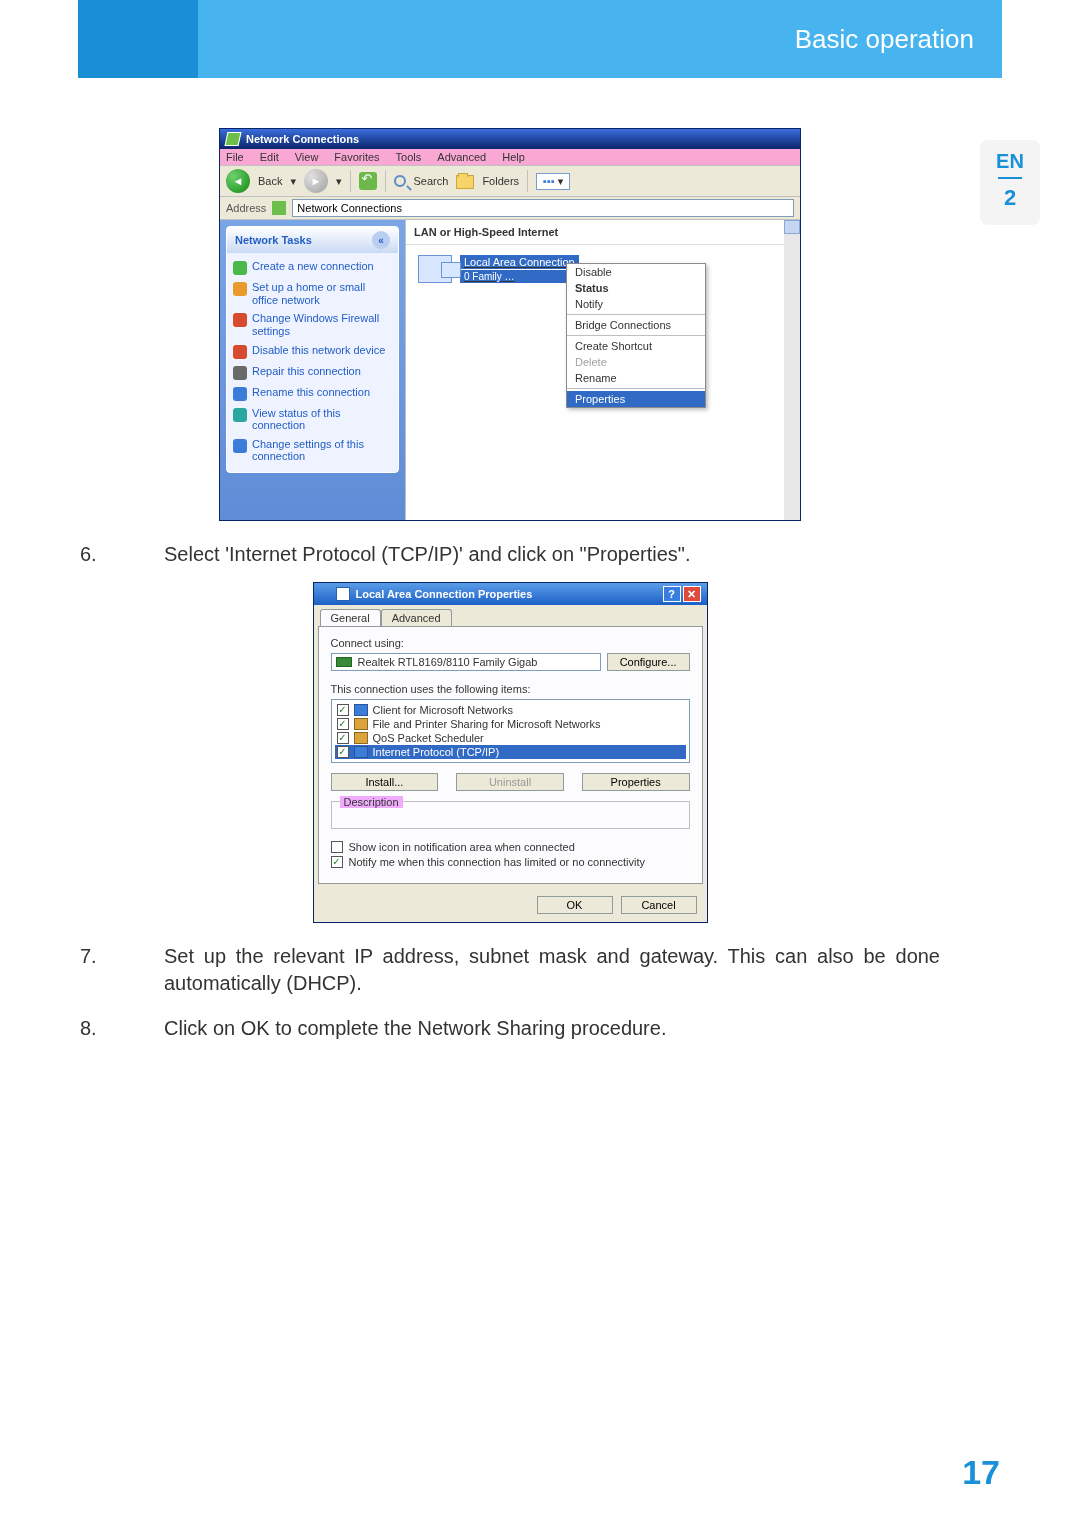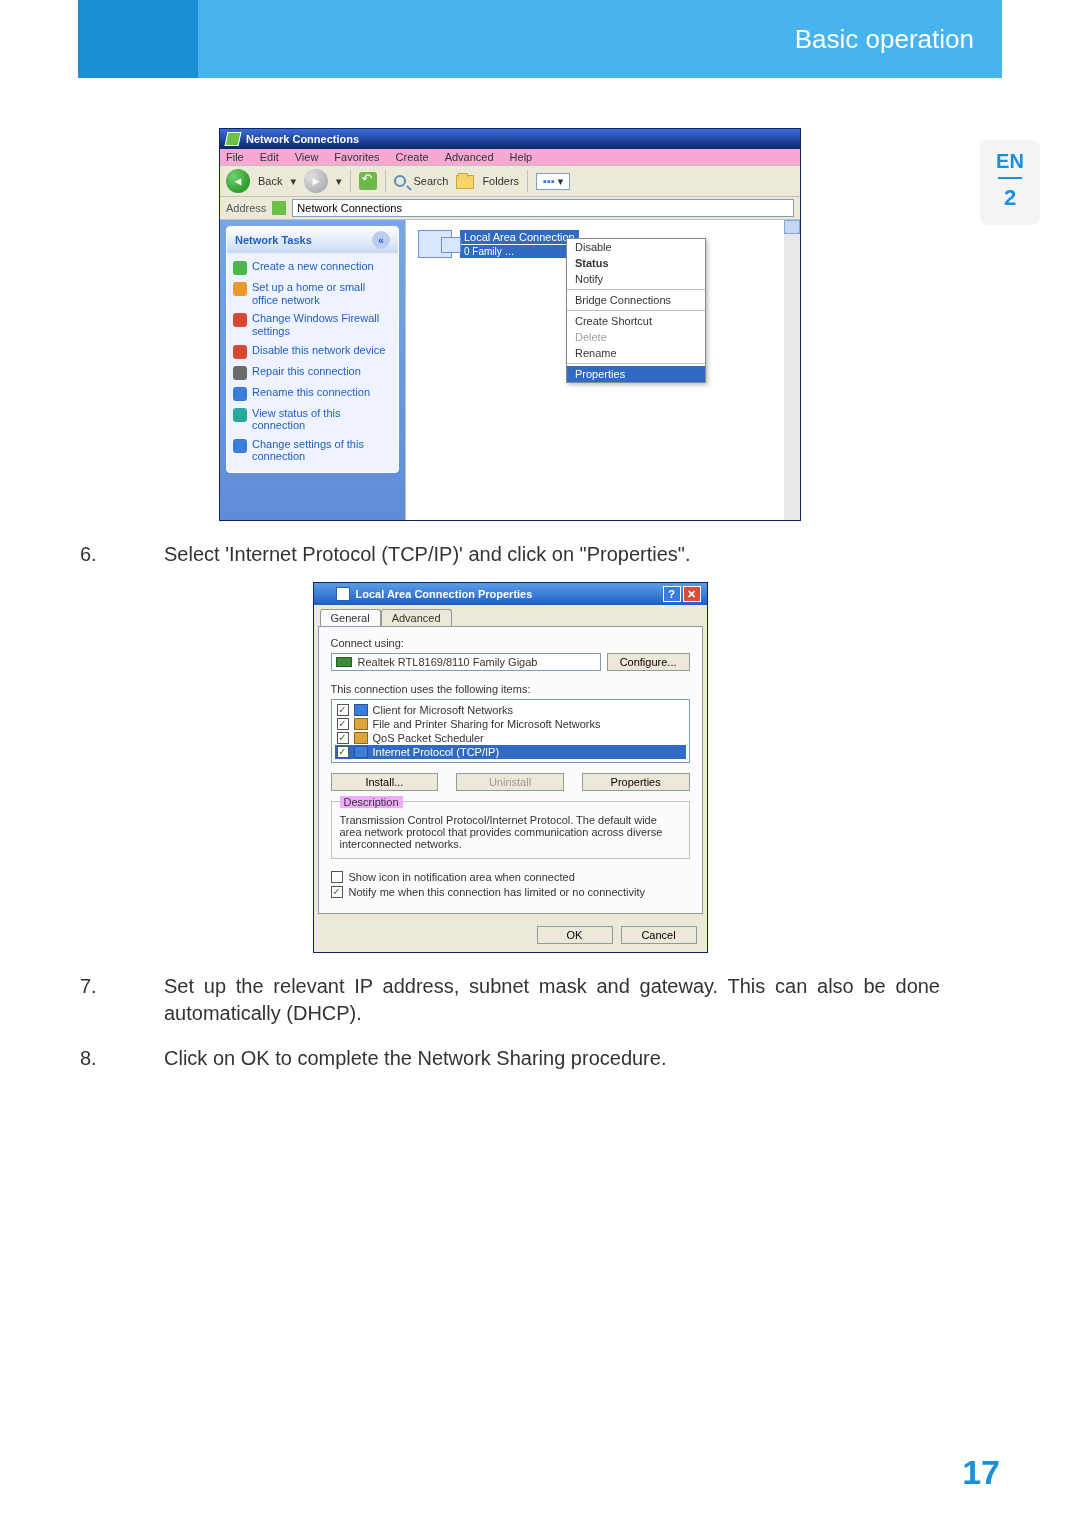--- a/index.html
+++ b/index.html
@@ -137,21 +137,21 @@
   .chev{width:18px;height:18px;border-radius:50%;background:#b9cdf0;color:#215dc6;display:flex;align-items:center;justify-content:center;font-size:10px;}
   .task-list{padding:4px 6px 0 6px;}
   .task-item{display:flex;gap:5px;align-items:flex-start;color:#215dc6;padding:3px 0;line-height:1.15;}
   .ti-ico{width:14px;height:14px;flex:0 0 14px;border-radius:3px;margin-top:1px;}
   .c-green{background:#4ab84a;} .c-red{background:#d84a30;} .c-orange{background:#e89a2a;}
   .c-blue{background:#3a7cd8;} .c-teal{background:#2aa8a0;} .c-gear{background:#6a6a6a;}
   .xp-main{flex:1;position:relative;border-left:1px solid #c0c0c0;min-height:300px;}
   .mscroll{position:absolute;right:0;top:0;bottom:0;width:16px;background:#e8e8e8;}
   .mscroll .thumb{height:14px;background:#c4d6f2;border:1px solid #8aa7d6;}
   .section-head{font-weight:bold;padding:6px 8px;border-bottom:1px solid #ddd;}
-  .conn-area{position:relative;padding:10px 12px;}
+  .conn-area{position:relative;padding:10px 12px;text-decoration:underline;}
   .ctx-menu{
     position:absolute;left:160px;top:18px;width:140px;background:#fff;
     border:1px solid #8a8a8a;box-shadow:2px 2px 4px rgba(0,0,0,.25);
     font-size:11px;
   }
   .ctx-menu div{padding:2px 8px;}
   .ctx-menu .dis{color:#a0a0a0;}
   .ctx-menu hr{border:none;border-top:1px solid #c0c0c0;margin:2px 0;}
   .ctx-menu .sel{background:#316ac5;color:#fff;}
   .conn-row{display:flex;gap:8px;align-items:flex-start;}
@@ -220,21 +220,21 @@
       <div class="xp-title">
         <span class="ico"></span>
         <span>Network Connections</span>
       </div>
 
       <div class="xp-menubar">
         <span>File</span>
         <span>Edit</span>
         <span>View</span>
         <span>Favorites</span>
-        <span>Create</span>
+        <span>Tools</span>
         <span>Advanced</span>
         <span>Help</span>
       </div>
 
       <div class="xp-toolbar">
         <span class="nav-btn nav-back">◄</span>
         <span>Back</span>
         <span>▾</span>
         <span class="nav-btn nav-fwd">►</span>
         <span>▾</span>
@@ -298,20 +298,21 @@
                   <span class="ti-ico c-blue"></span>
                   <span>Change settings of this connection</span>
                 </div>
             </div>
           </div>
         </div>
         <div class="xp-main">
           <div class="mscroll">
               <div class="thumb"></div>
             </div>
+          <div class="section-head">LAN or High-Speed Internet</div>
           <div class="conn-area">
             <div class="conn-row">
               <span class="conn-ico"></span>
               <div>
                 <div class="conn-label">Local Area Connection</div>
                 <div class="conn-sub">0 Family …</div>
               </div>
             </div>
             <div class="ctx-menu">
               <div>Disable</div>
@@ -390,21 +391,20 @@
         </div>
 
         <div class="three-btns">
           <button class="btn">Install...</button>
           <button class="btn disabled">Uninstall</button>
           <button class="btn">Properties</button>
         </div>
 
         <div class="fieldset">
           <span class="fieldset-legend">Description</span>
-          <div style="margin-top:-6px;">Transmission Control Protocol/Internet Protocol. The default wide area network protocol that provides communication across diverse interconnected networks.</div>
         </div>
 
         <div class="opts">
           <div class="opt-row">
             <span class="chk unchecked">✓</span>
             <span>Show icon in notification area when connected</span>
           </div>
           <div class="opt-row">
             <span class="chk">✓</span>
             <span>Notify me when this connection has limited or no connectivity</span>

